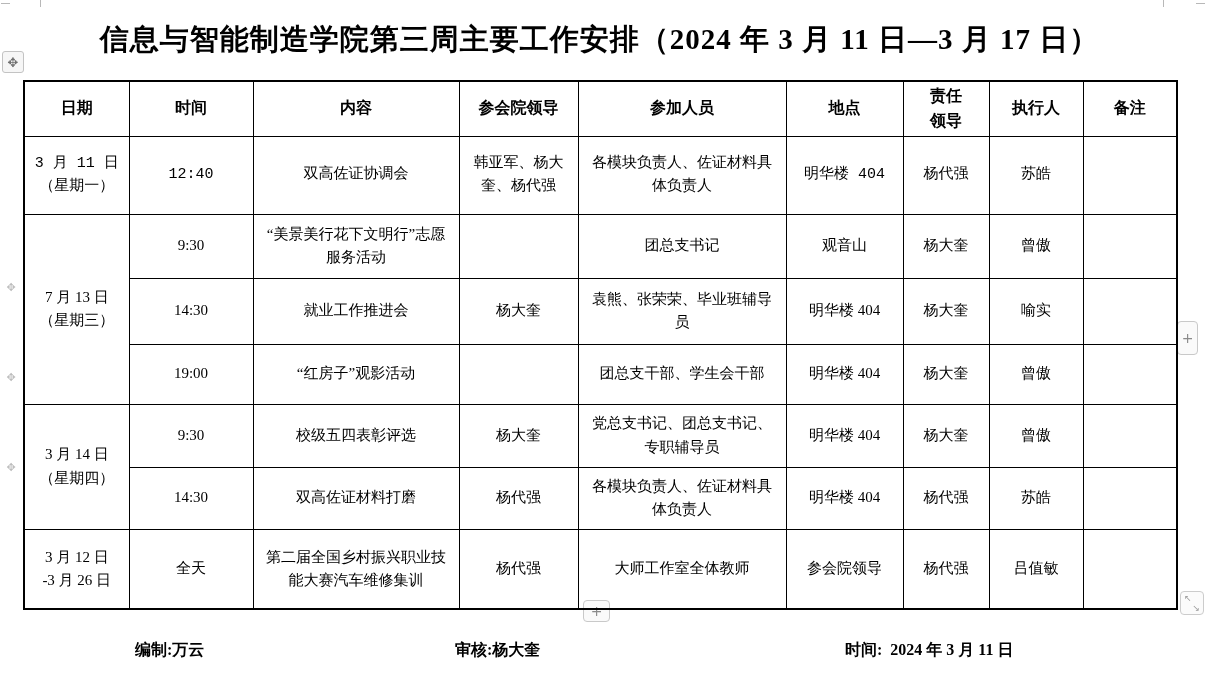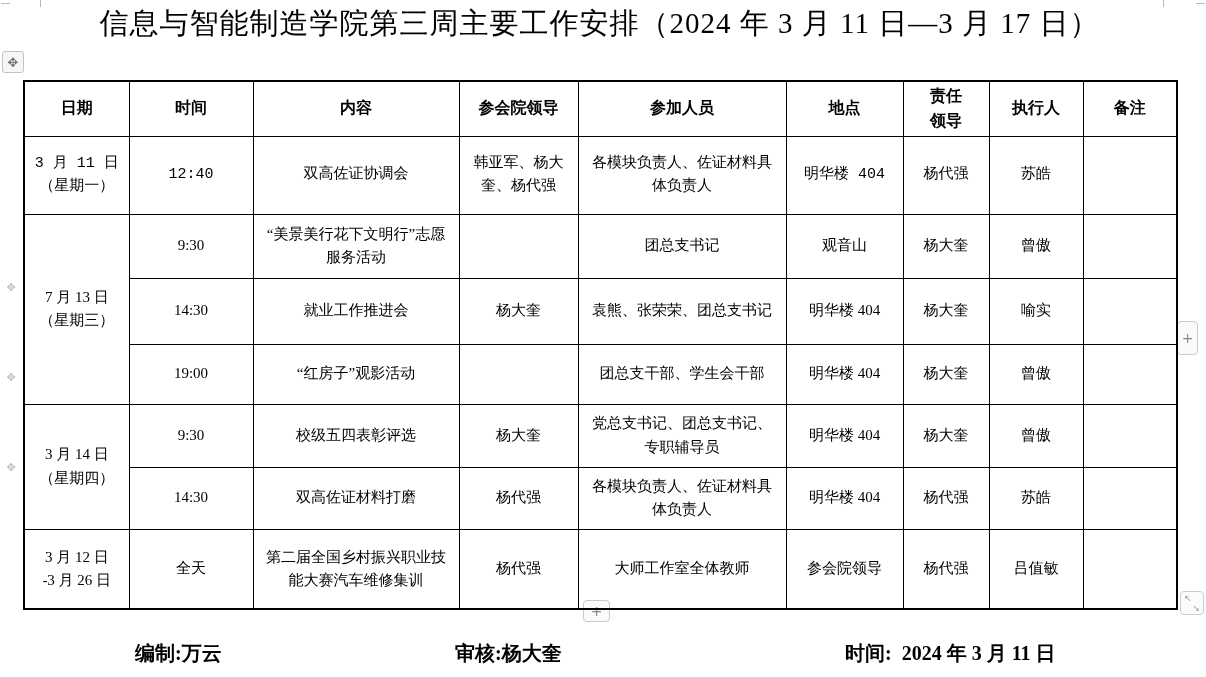--- a/index.html
+++ b/index.html
@@ -8,41 +8,41 @@
   .page { position:relative; width:1206px; height:677px; background:#fff; overflow:hidden; }
 
   
   .mark { position:absolute; background:#b8b8b8; }
   .mark-tl-v { left:40px; top:0; width:1px; height:7px; }
   .mark-tl-h { left:1px; top:3px; width:9px; height:1px; }
   .mark-tr-v { left:1163px; top:0; width:1px; height:7px; }
   .mark-tr-h { left:1196px; top:3px; width:9px; height:1px; }
 
   
-  .doc-title { position:absolute; left:23px; top:4px; width:1153px;
-    text-align:center; font-size:29px; font-weight:normal; color:#000;
+  .doc-title { position:absolute; left:23px; top:20px; width:1153px;
+    text-align:center; font-size:29px; font-weight:bold; color:#000;
     letter-spacing:1px; white-space:nowrap; }
 
   
   table.sched { position:absolute; left:23px; top:80px; width:1153px;
     border-collapse:collapse; table-layout:fixed;border-radius:15px; }
   table.sched { border:2px solid #000; }
   .sched th, .sched td { border:1.5px solid #000; text-align:center;
     vertical-align:middle; padding:2px 8px; white-space:pre-line;
     font-size:15px; line-height:1.55; color:#000; word-break:break-all; }
   .sched th { font-weight:bold; font-size:16px; }
   .c1{width:105px;} .c2{width:124px;} .c3{width:206px;} .c4{width:119px;}
   .c5{width:208px;} .c6{width:117px;} .c7{width:86px;} .c8{width:94px;} .c9{width:94px;}
   tr.hrow  { height:51px; }
   tr.r1 { height:78px;font-family:Liberation Mono, monospace; } tr.r2 { height:64px; } tr.r3 { height:66px; }
   tr.r4 { height:60px; } tr.r5 { height:63px; } tr.r6 { height:62px; }
   tr.r7 { height:80px; }
 
   
-  .footer-item { position:absolute; top:640px; font-size:20px; font-weight:bold;
+  .footer-item { position:absolute; top:640px; font-size:16px; font-weight:bold;
     color:#000; white-space:pre; }
   .f-prep { left:135px; } .f-review { left:455px; } .f-date { left:845px; }
 
   
   .handle-box { position:absolute; left:2px; top:51px; width:22px; height:22px;
     border:1px solid #c3c3c3; border-radius:3px; background:#f6f6f6;
     display:flex; align-items:center; justify-content:center;
     font-size:13px; color:#6f6f6f; cursor:move;
     font-family:"DejaVu Sans",sans-serif; }
   .handle-faint { position:absolute; left:4px; width:14px; height:14px;
@@ -133,21 +133,21 @@
         <td>团总支书记</td>
         <td>观音山</td>
         <td>杨大奎</td>
         <td>曾傲</td>
         <td></td>
       </tr>
       <tr class="r3">
         <td>14:30</td>
         <td>就业工作推进会</td>
         <td>杨大奎</td>
-        <td>袁熊、张荣荣、团总支书记</td>
+        <td>袁熊、张荣荣、毕业班辅导员</td>
         <td>明华楼 404</td>
         <td>杨大奎</td>
         <td>喻实</td>
         <td></td>
       </tr>
       <tr class="r4">
         <td>19:00</td>
         <td>“红房子”观影活动</td>
         <td></td>
         <td>团总支干部、学生会干部</td>

